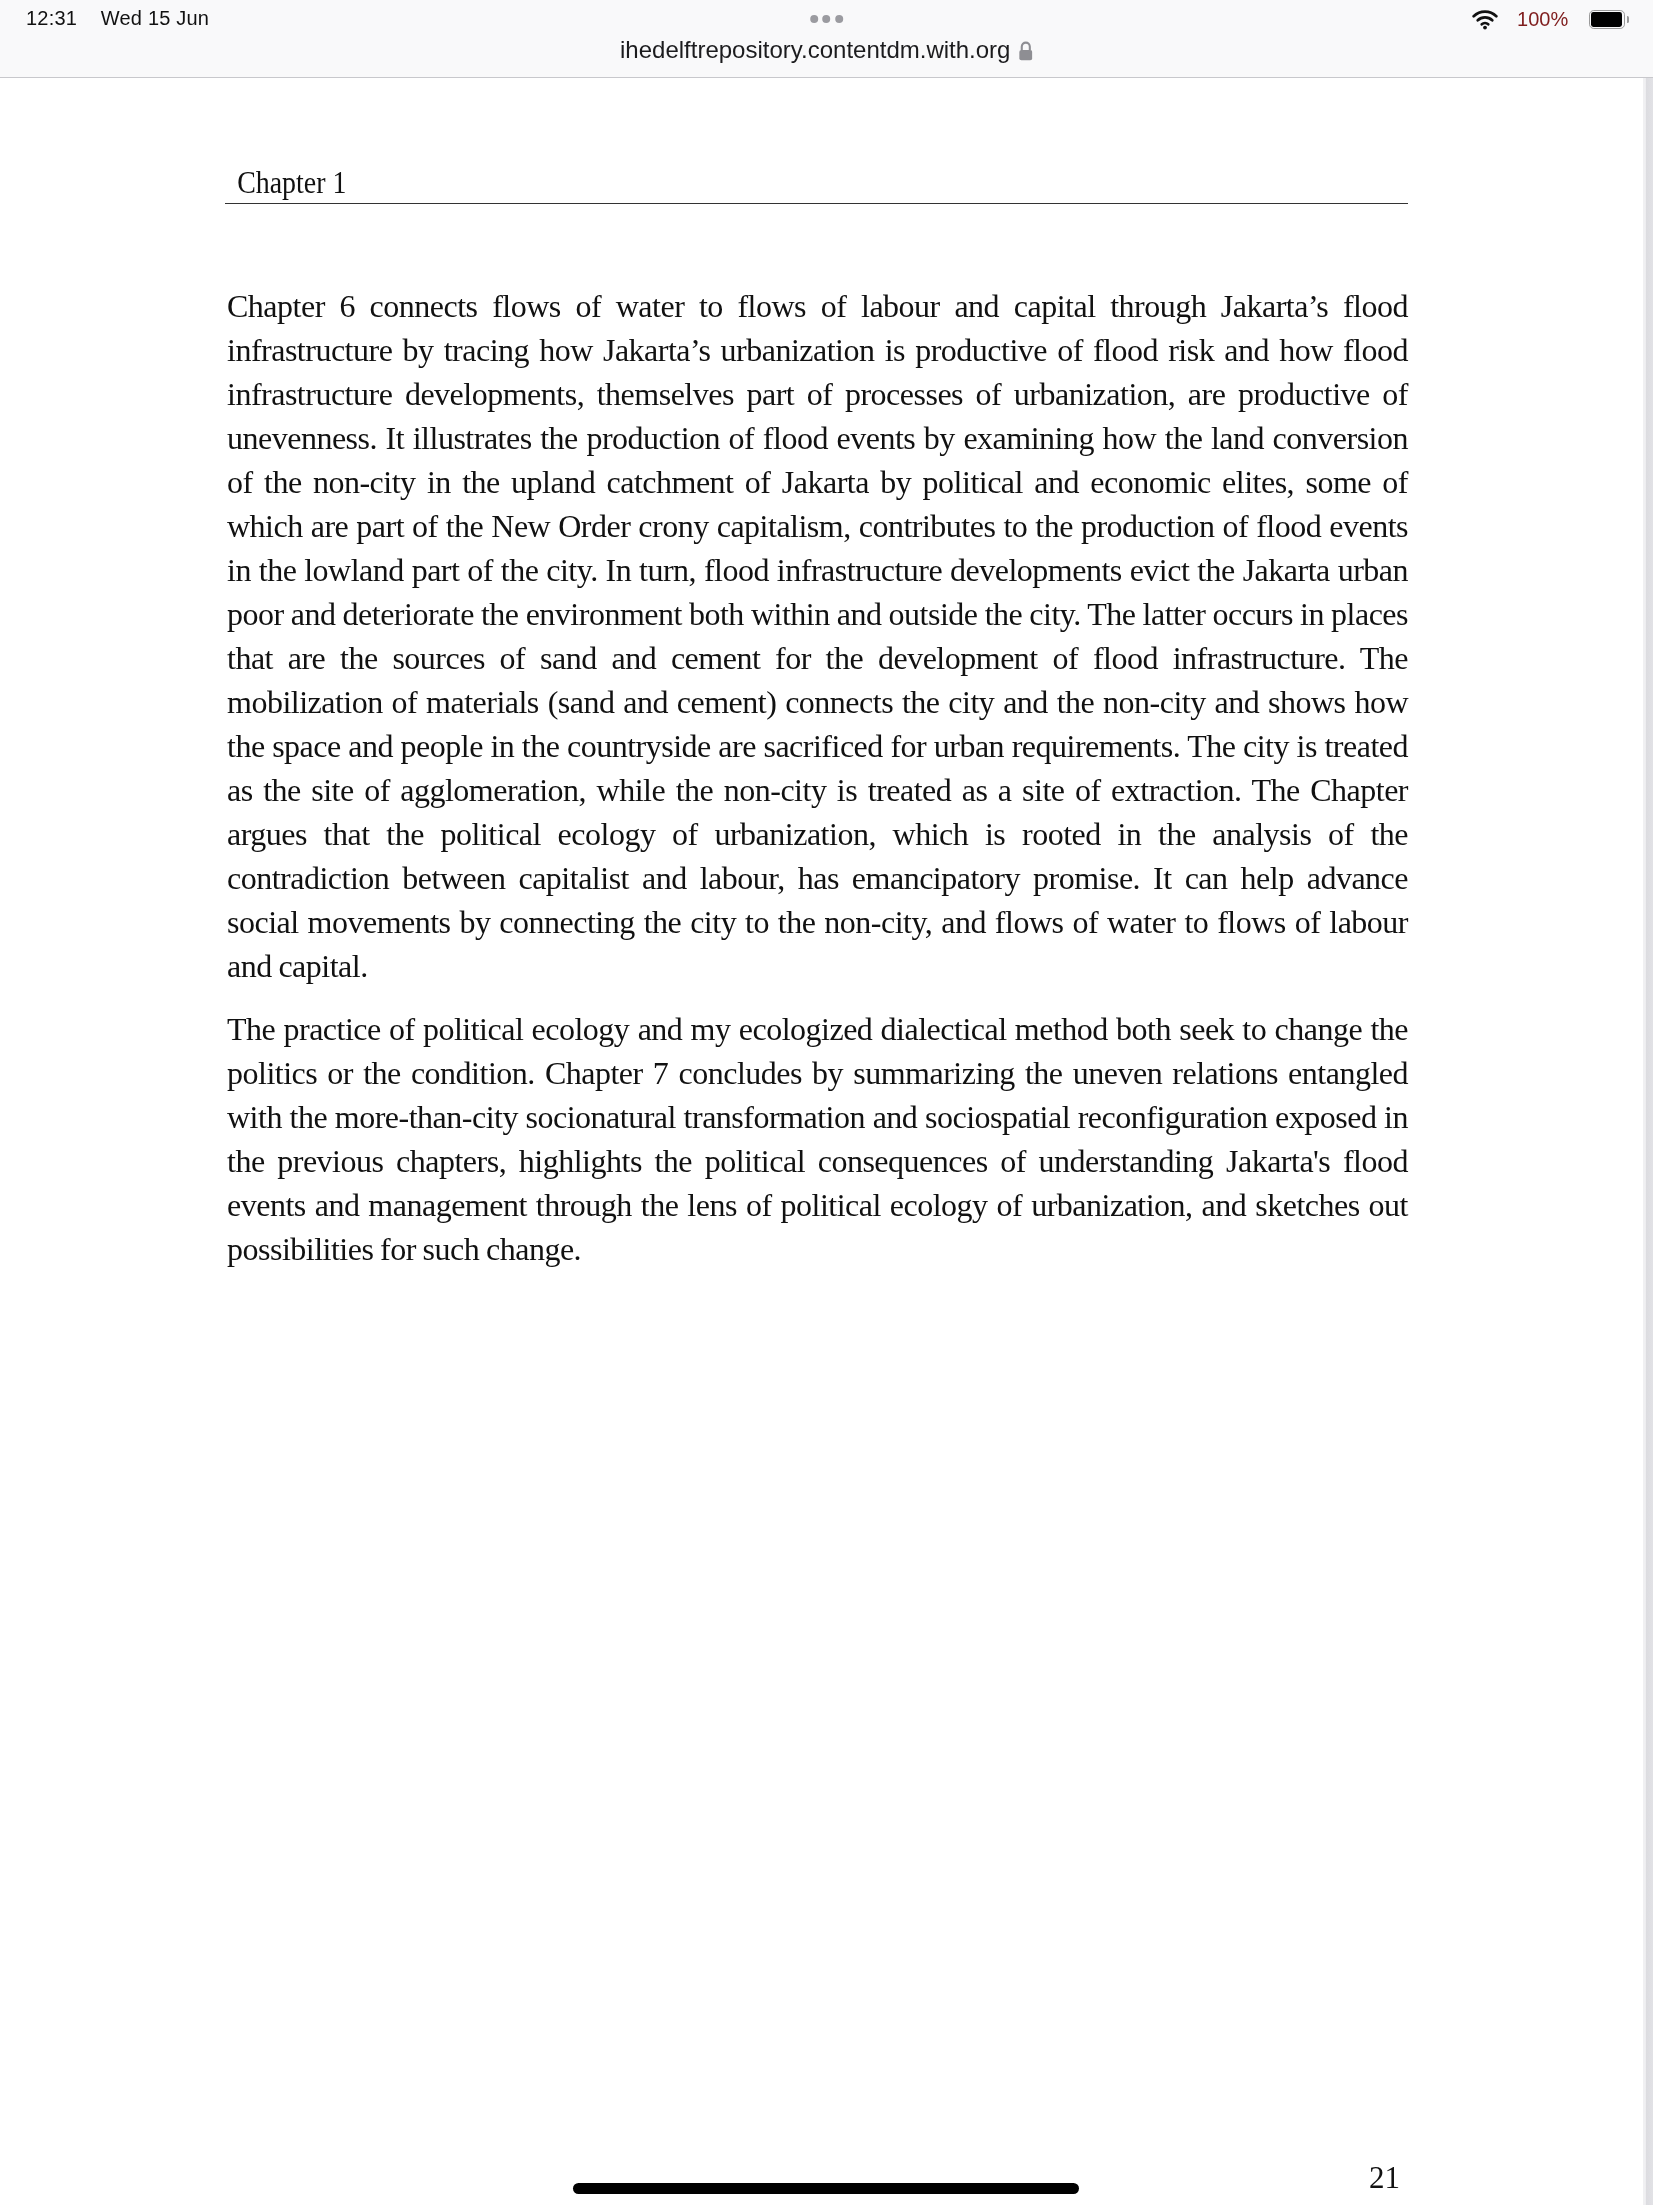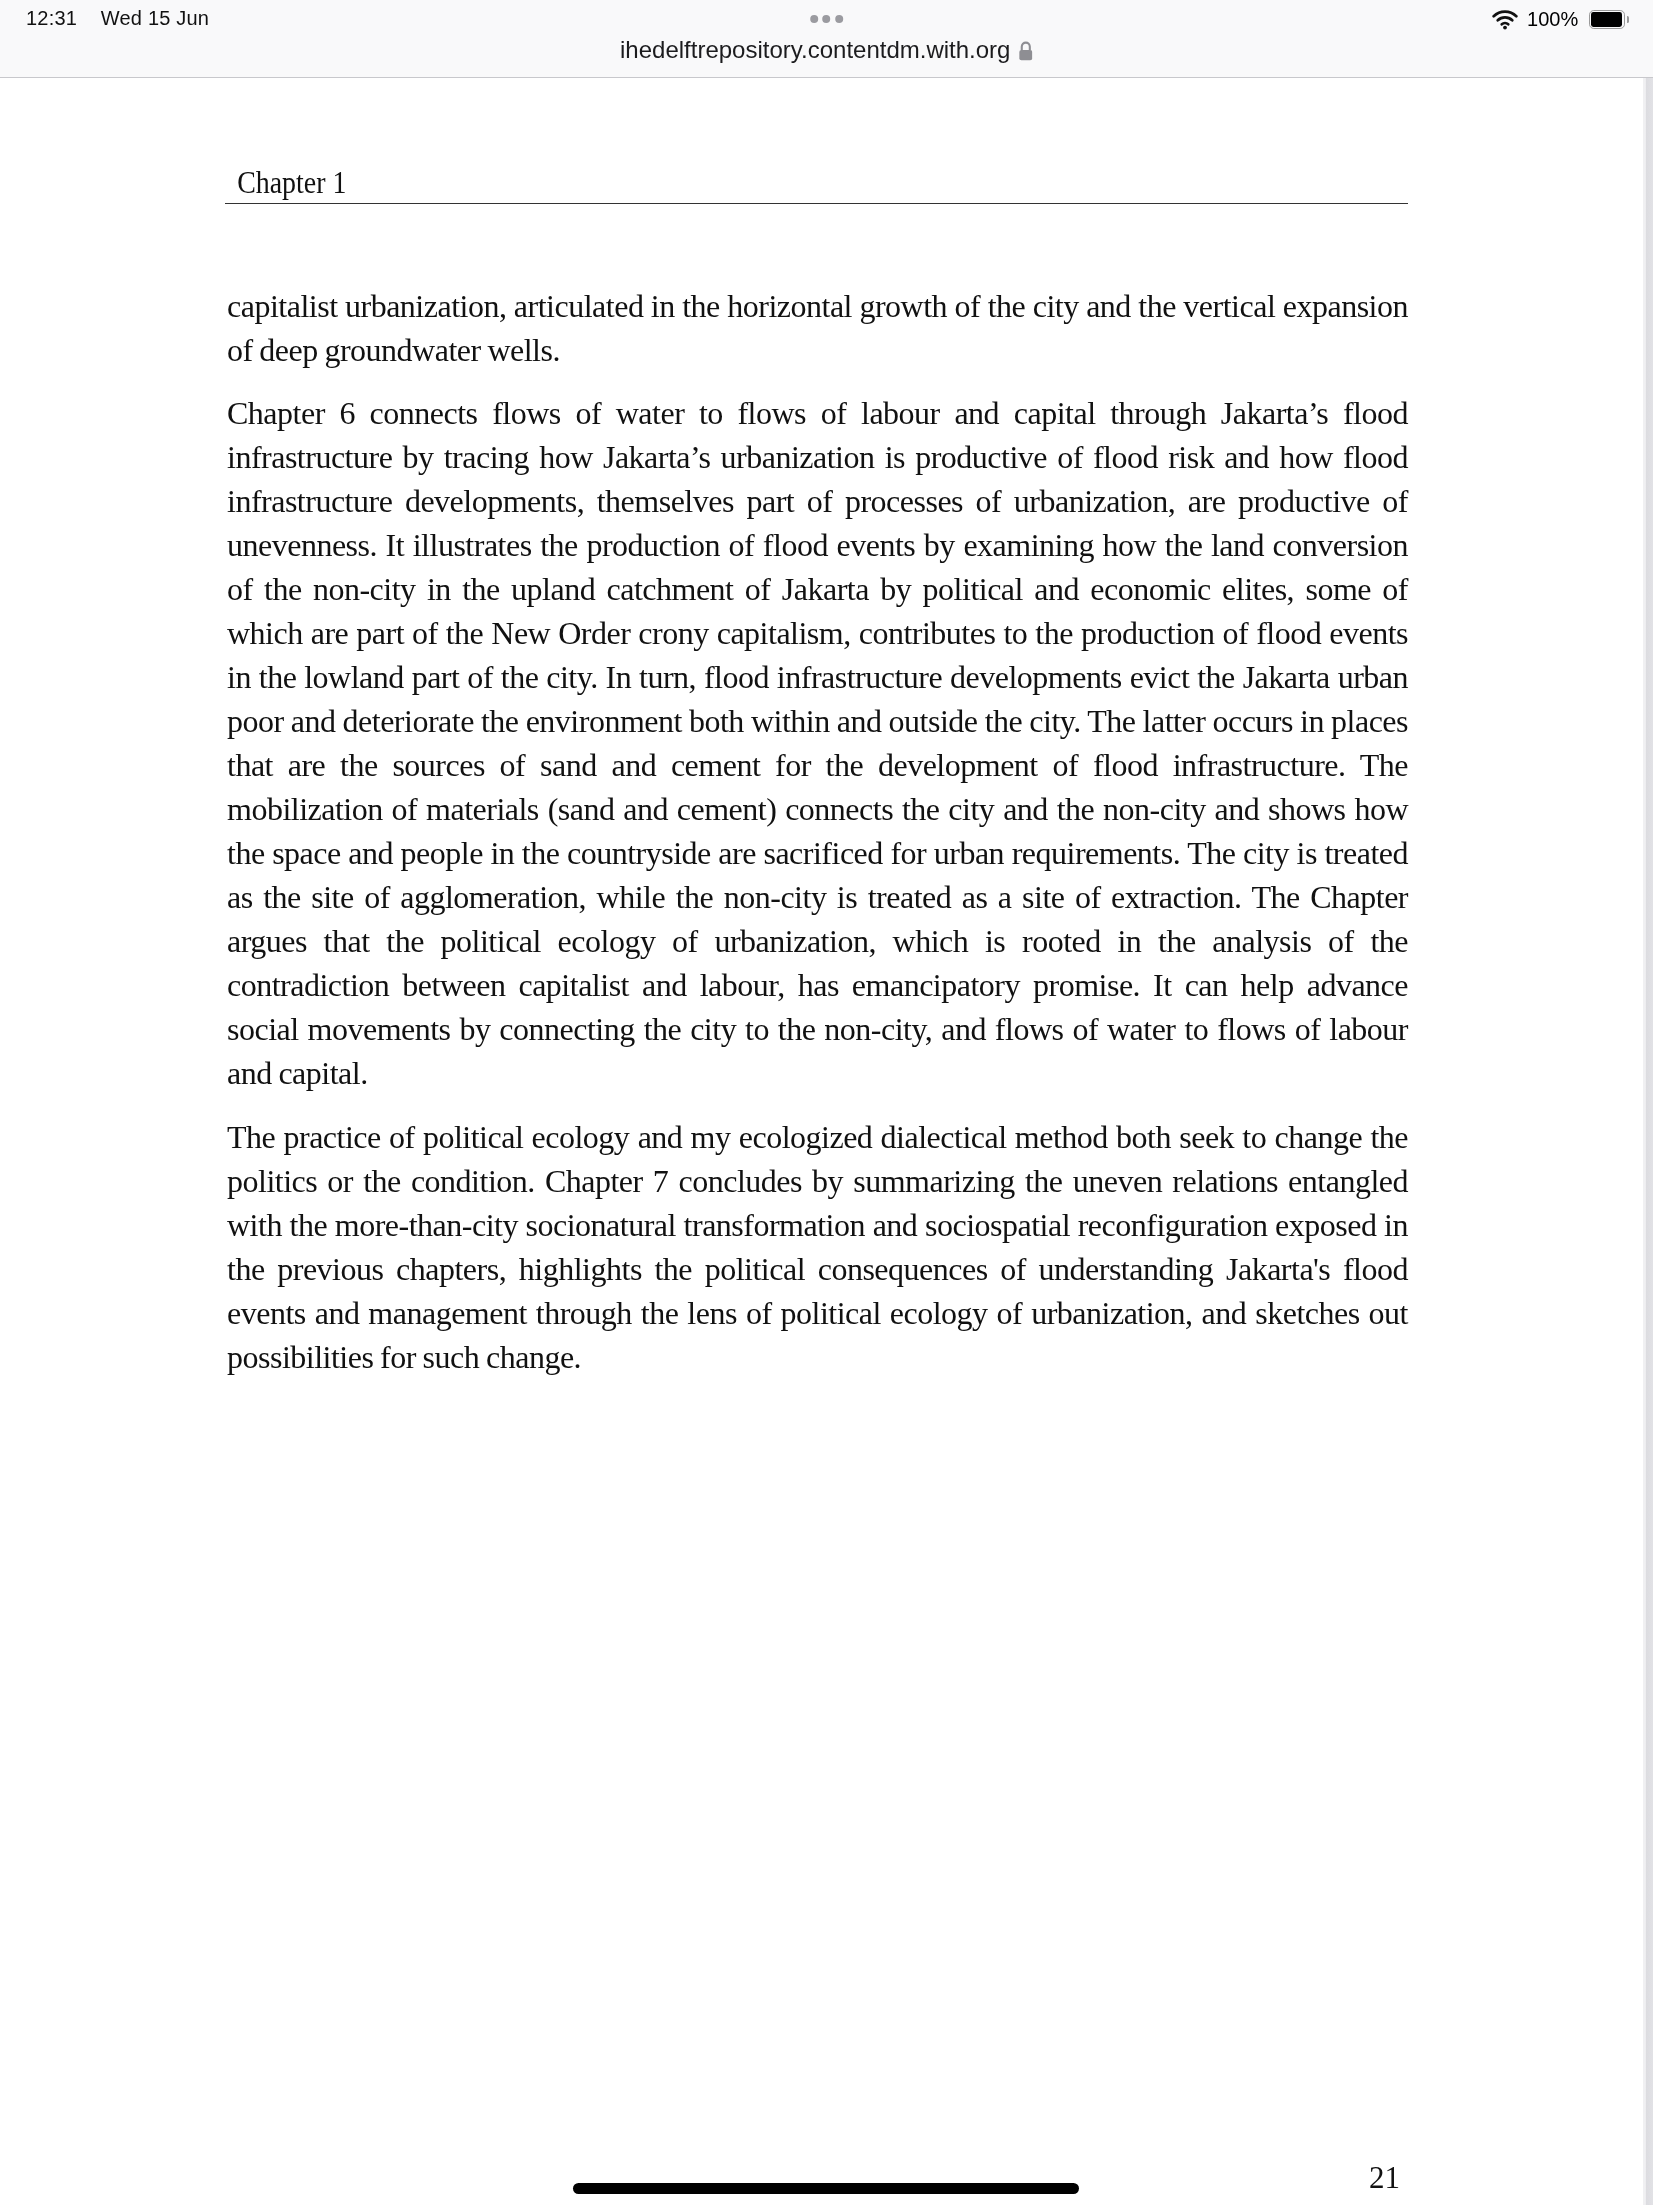--- a/index.html
+++ b/index.html
@@ -34,23 +34,23 @@
       letter-spacing: 0.2px;
     }
     .status-left .time { margin-right: 18px; }
     .status-right {
       position: absolute;
       right: 24px;
       top: 6.5px;
       height: 26px;
       display: flex;
       align-items: center;
-      gap: 9px;
+      gap: 19px;
       font-size: 20px;
-      color: #000000;
+      color: #7f1d1d;
       text-align: center;
     }
     .wifi-icon { width: 26px; height: 21px; display: inline-block; }
     .battery-icon {
       display: inline-flex;
       align-items: center;
       margin-left: 1.6px;
     }
     .battery-body {
       width: 31px;
@@ -224,21 +224,20 @@
 </div>
 
 <div class="viewer"></div>
 <div class="page-edge"></div>
 
 <div class="running-head">
   <span>Chapter 1</span>
 </div>
 
 <div class="body-text">
-  <p class="para">capitalist urbanization, articulated in the horizontal growth of the city and the vertical expansion of deep groundwater wells.</p>
   <p class="para">Chapter 6 connects flows of water to flows of labour and capital through Jakarta’s flood infrastructure by tracing how Jakarta’s urbanization is productive of flood risk and how flood infrastructure developments, themselves part of processes of urbanization, are productive of unevenness. It illustrates the production of flood events by examining how the land conversion of the non-city in the upland catchment of Jakarta by political and economic elites, some of which are part of the New Order crony capitalism, contributes to the production of flood events in the lowland part of the city. In turn, flood infrastructure developments evict the Jakarta urban poor and deteriorate the environment both within and outside the city. The latter occurs in places that are the sources of sand and cement for the development of flood infrastructure. The mobilization of materials (sand and cement) connects the city and the non-city and shows how the space and people in the countryside are sacrificed for urban requirements. The city is treated as the site of agglomeration, while the non-city is treated as a site of extraction. The Chapter argues that the political ecology of urbanization, which is rooted in the analysis of the contradiction between capitalist and labour, has emancipatory promise. It can help advance social movements by connecting the city to the non-city, and flows of water to flows of labour and capital.</p>
   <p class="para">The practice of political ecology and my ecologized dialectical method both seek to change the politics or the condition. Chapter 7 concludes by summarizing the uneven relations entangled with the more-than-city socionatural transformation and sociospatial reconfiguration exposed in the previous chapters, highlights the political consequences of understanding Jakarta's flood events and management through the lens of political ecology of urbanization, and sketches out possibilities for such change.</p>
 </div>
 
 <div class="page-number">21</div>
 
 <div class="home-indicator"></div>
 
 
 </body></html>

